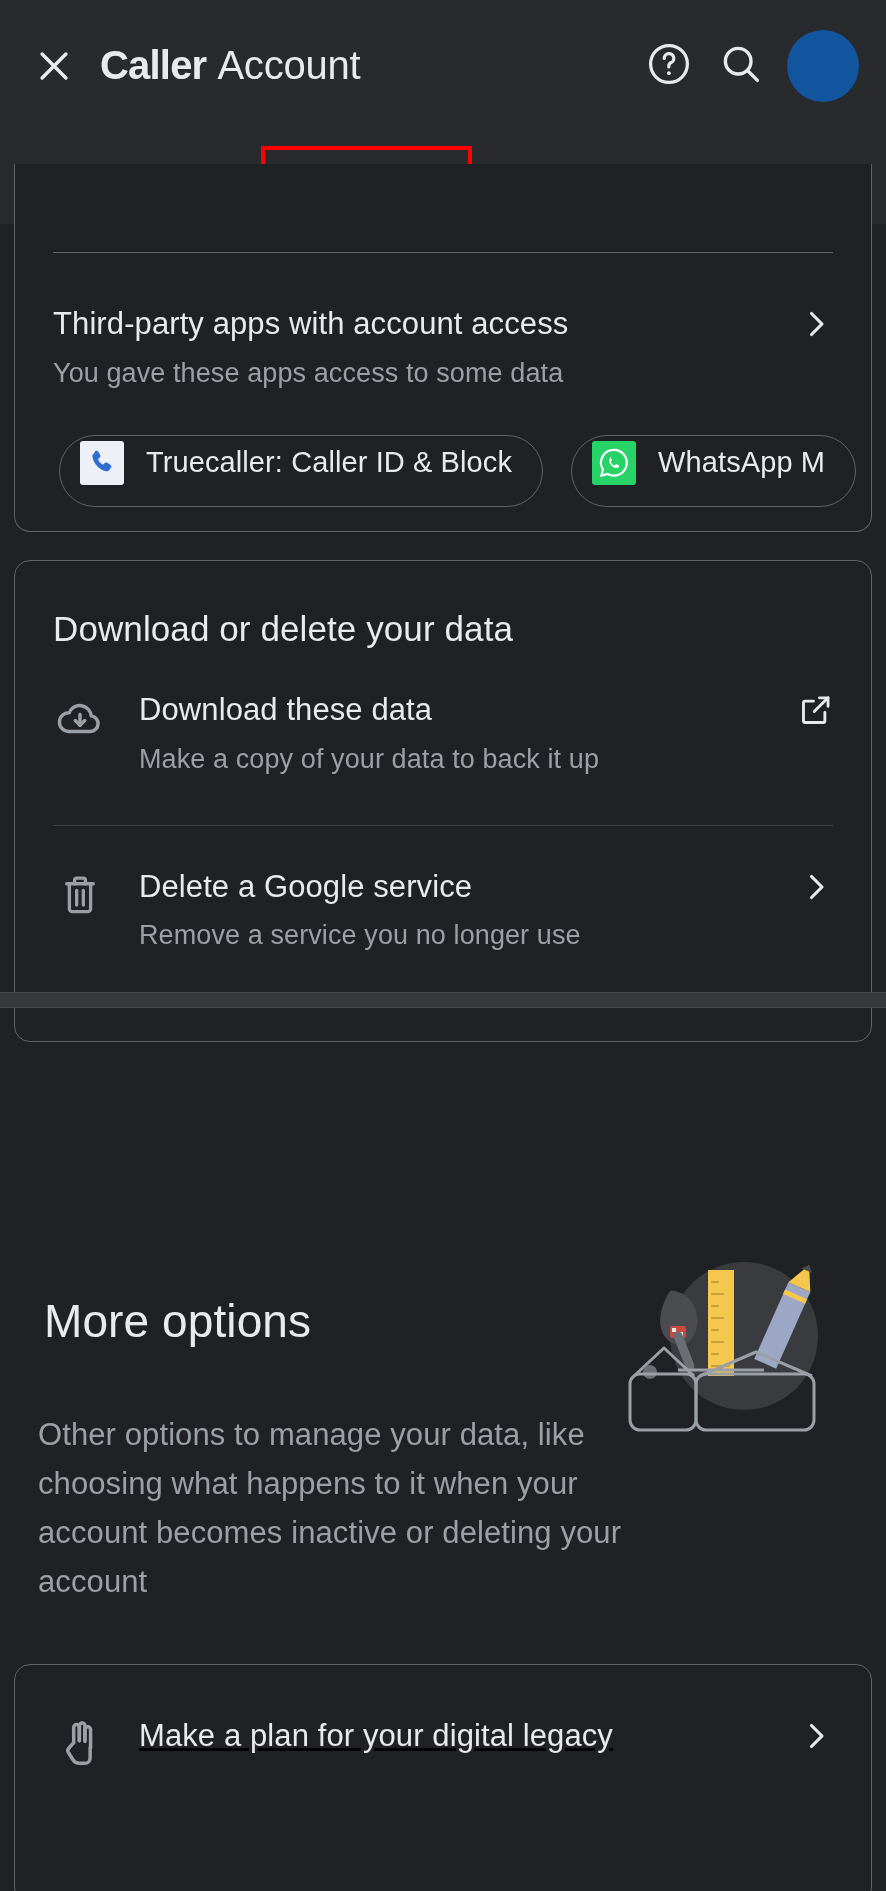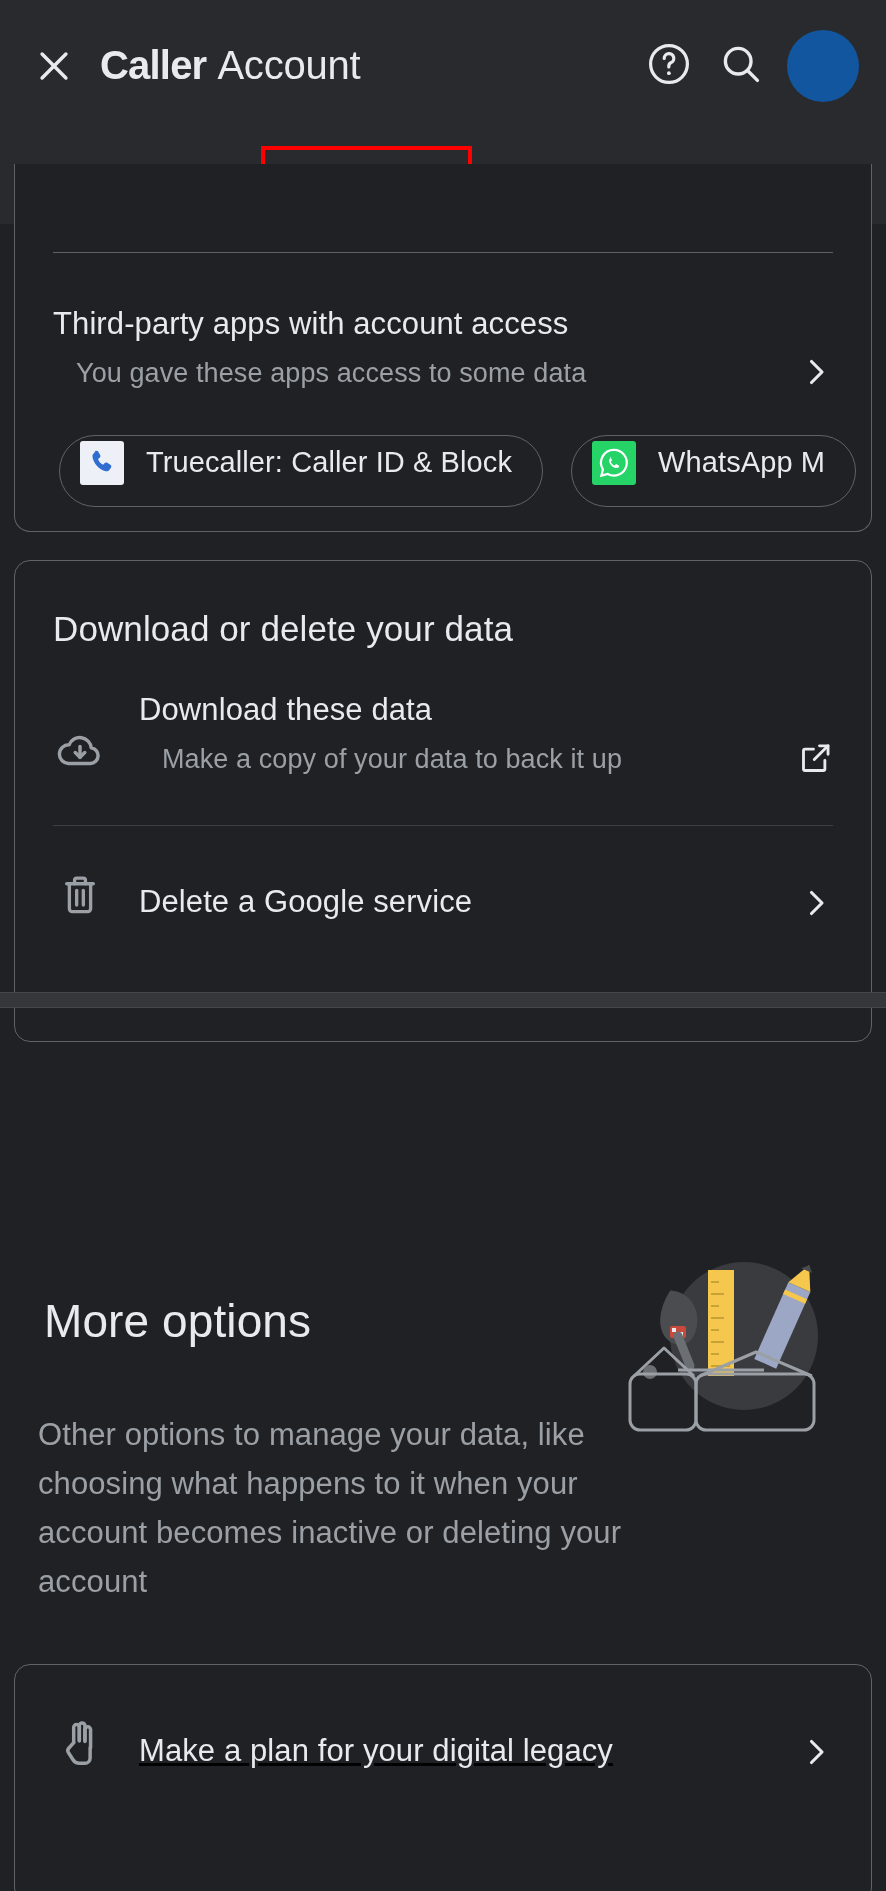--- a/index.html
+++ b/index.html
@@ -135,37 +135,36 @@
     margin: 0 38px;
   }
   .inner-divider {
     height: 1px;
     background: #3C4043;
     margin: 0 38px;
   }
 
   .row {
     display: flex;
-    align-items: flex-end;
+    align-items: flex-start;
     padding: 0 36px 0 38px;
   }
   .row-texts { flex: 1 1 auto; min-width: 0; }
   .row-title {
     font-size: 31px;
     color: #E8EAED;
     line-height: 1.25;
     letter-spacing: 0.1px;
   }
   .row-sub {
     font-size: 27px;
     color: #9AA0A6;
     line-height: 1.3;
     margin-top: 12px;
     letter-spacing: 0.1px;
-    margin-left: 23px;
   }
   .chev {
     flex: 0 0 auto;
     margin-left: 18px;
     width: 38px; height: 38px;
     display: flex; align-items: center; justify-content: center;
   }
   .leading-icon {
     flex: 0 0 auto;
     width: 54px; height: 54px;
@@ -371,20 +370,21 @@
           <svg width="50" height="50" viewBox="0 0 24 24" fill="none" stroke="#9AA0A6" stroke-width="1.6" stroke-linecap="round" stroke-linejoin="round">
             <path d="M5.6 6.6h12.8"></path>
             <path d="M9.4 6.6V4.9a1 1 0 0 1 1-1h3.2a1 1 0 0 1 1 1v1.7"></path>
             <path d="M6.9 6.6v12a1.4 1.4 0 0 0 1.4 1.4h7.4a1.4 1.4 0 0 0 1.4-1.4v-12"></path>
             <line x1="10.4" y1="9.8" x2="10.4" y2="16.8"></line>
             <line x1="13.6" y1="9.8" x2="13.6" y2="16.8"></line>
           </svg>
         </div>
         <div class="row-texts">
           <div class="row-title">Delete a Google service</div>
+          <div class="row-sub">Remove a service you no longer use</div>
         </div>
         <div class="chev">
           <svg width="36" height="36" viewBox="0 0 24 24" fill="none" stroke="#E8EAED" stroke-width="2.1" stroke-linecap="round" stroke-linejoin="round">
             <polyline points="9,5 16,12 9,19"></polyline>
           </svg>
         </div>
       </div>
     </div>
 
     <div class="section-sep" style="top:768px;"></div>

